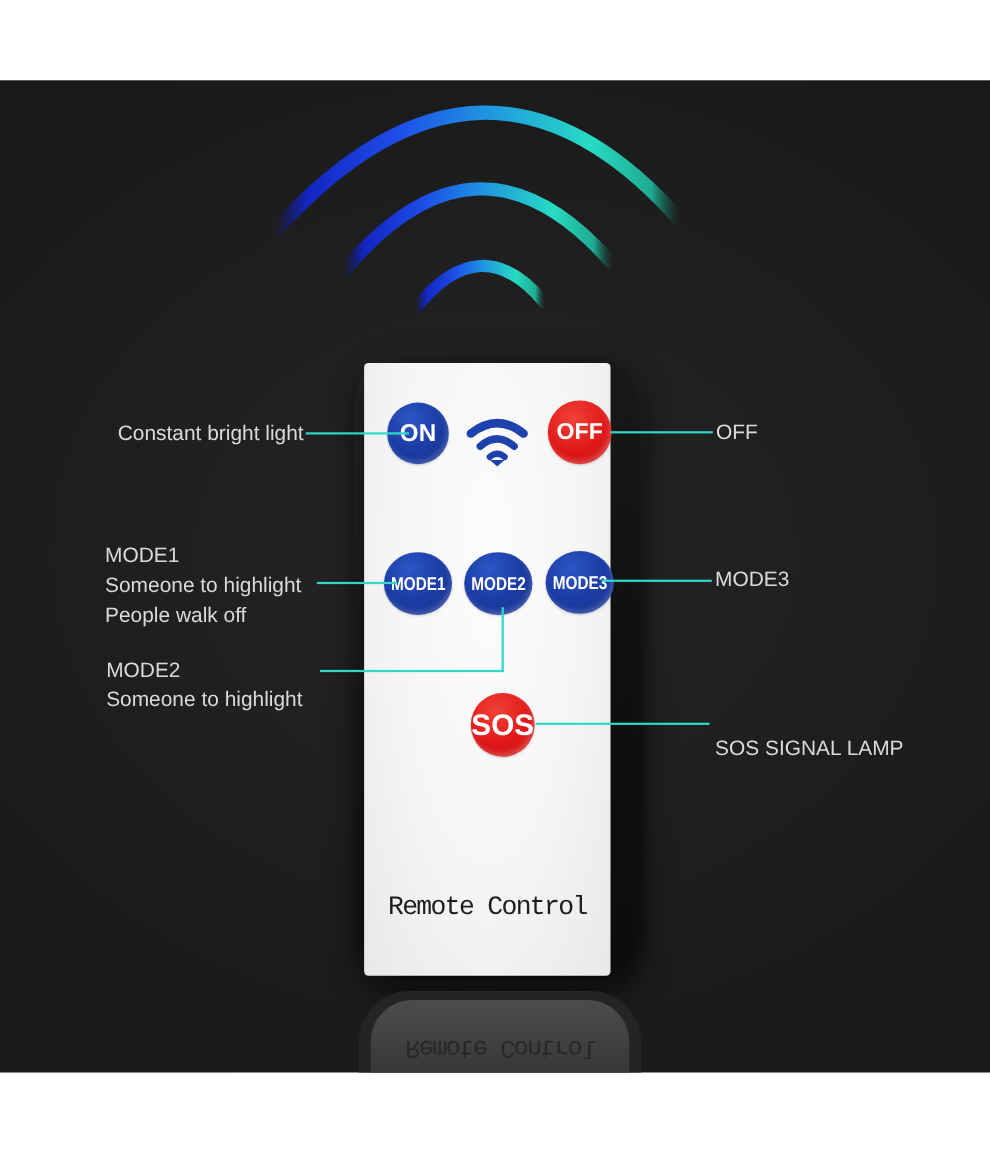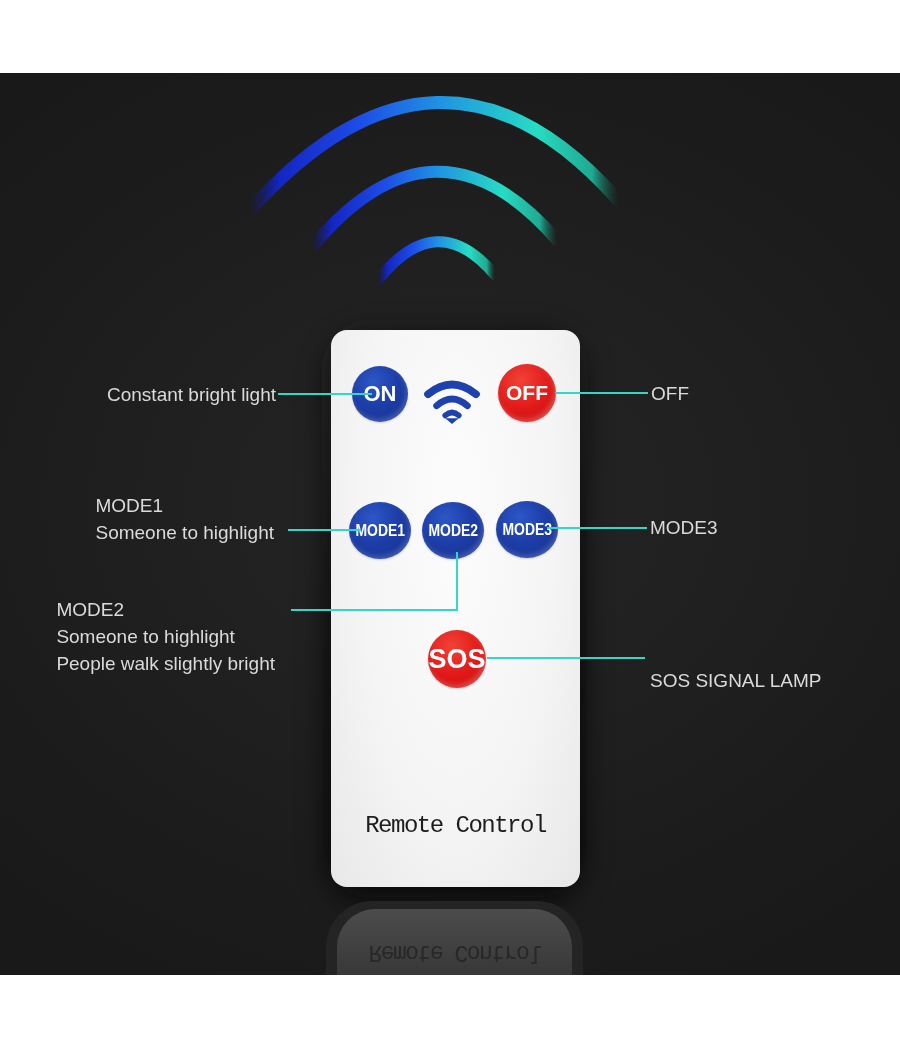--- a/index.html
+++ b/index.html
@@ -9,21 +9,21 @@
   
   .photo{position:absolute;left:0;top:73px;width:900px;height:902px;
     background:radial-gradient(ellipse 640px 520px at 450px 430px,#252525 0%,#1e1e1e 60%,#191919 100%);}
 
   .waves-svg{position:absolute;left:0;top:0;width:900px;height:330px;pointer-events:none;}
 
   
   .remote-frame{position:absolute;left:322px;top:320px;width:265px;height:577px;border-radius:50px;
     background:linear-gradient(155deg,#1c1c1c 0%,#101010 55%,#0c0c0c 100%);
     box-shadow:inset 0 0 16px rgba(255,255,255,0.05), 0 10px 24px rgba(0,0,0,0.55);}
-  .remote-body{position:absolute;left:9px;top:10px;width:249px;height:557px;border-radius:16px;
+  .remote-body{position:absolute;left:9px;top:10px;width:224px;height:557px;border-radius:4px;
     background:radial-gradient(ellipse at 50% 32%,#fcfcfc 0%,#f5f5f5 55%,#e8e8e8 100%);}
 
   .btn{position:absolute;display:flex;align-items:center;justify-content:center;
     color:#ffffff;font-weight:bold;border-radius:50%;}
   .btn-blue{background:radial-gradient(circle at 38% 28%,#2c57c6 0%,#1d3ea8 45%,#14308c 100%);
     box-shadow:inset -2px -3px 5px rgba(255,255,255,0.18), 0 1px 2px rgba(0,0,0,0.18);}
   .btn-red{background:radial-gradient(circle at 40% 28%,#f14236 0%,#e01818 55%,#c51111 100%);
     box-shadow:inset -2px -3px 5px rgba(255,255,255,0.22), 0 1px 2px rgba(0,0,0,0.18);}
   .btn-on{left:21px;top:36px;width:56px;height:56px;font-size:22px;}
   .btn-off{left:167px;top:34px;width:58px;height:58px;font-size:21px;}
@@ -139,26 +139,26 @@
   <div class="cline-v ln-mode2-v"></div>
   <div class="cline ln-sos"></div>
 
   <div class="label label-right lbl-on">Constant bright light</div>
 
   <div class="label lbl-off">OFF</div>
 
   <div class="label label-right lbl-mode1">
     <div>MODE1</div>
     <div>Someone to highlight</div>
+    <div class="pad-r">People walk off</div>
   </div>
 
   <div class="label label-right lbl-mode2">
     <div>MODE2</div>
     <div>Someone to highlight</div>
-    <div>People walk slightly bright</div>
   </div>
 
   <div class="label lbl-mode3">
     <div>MODE3</div>
   </div>
 
   <div class="label lbl-sos">SOS SIGNAL LAMP</div>
 
 </div>
 

